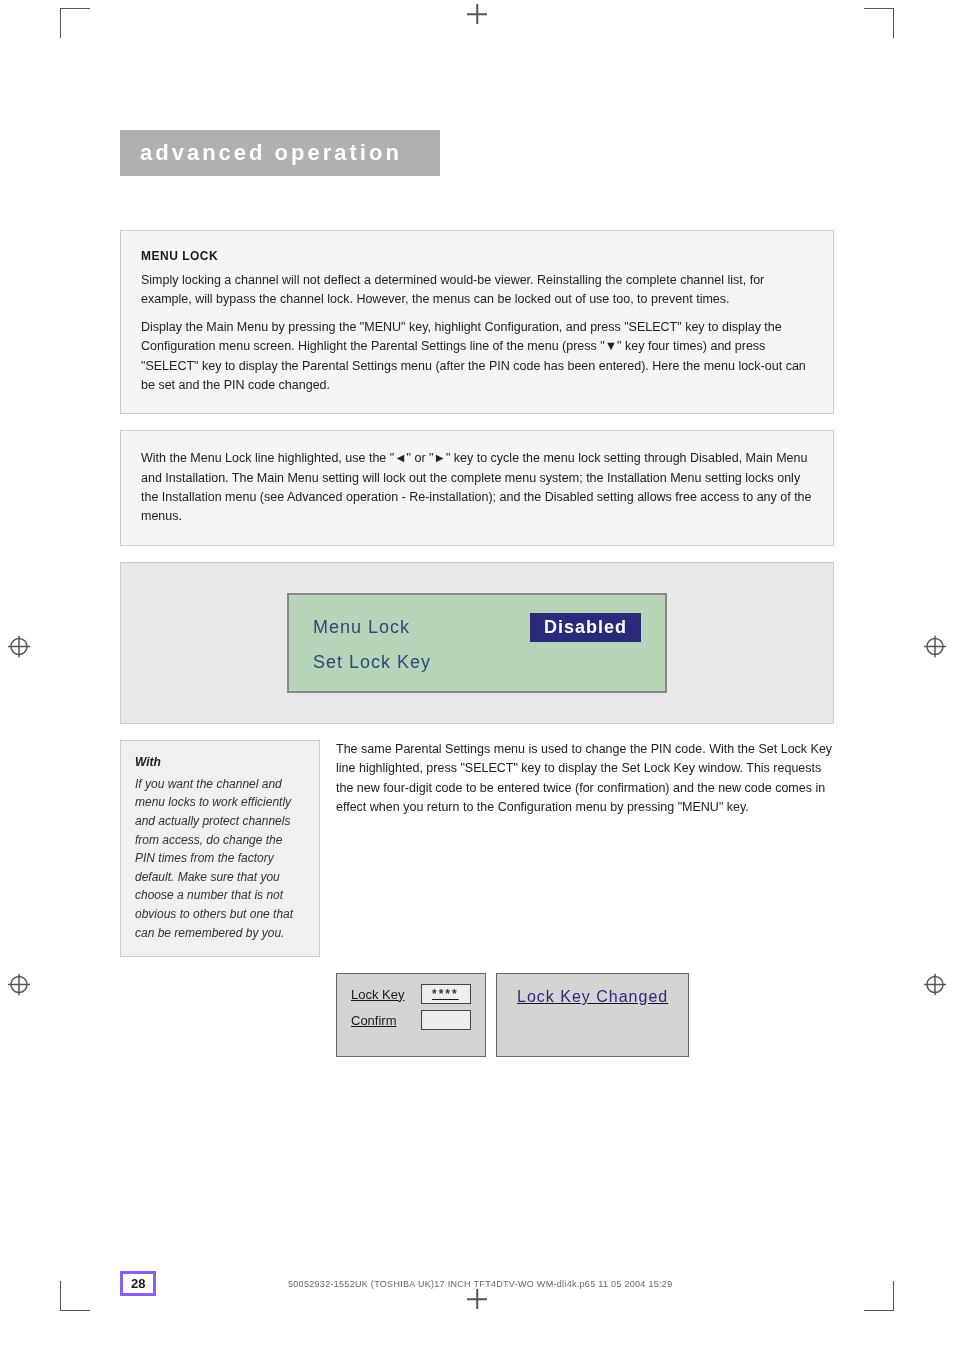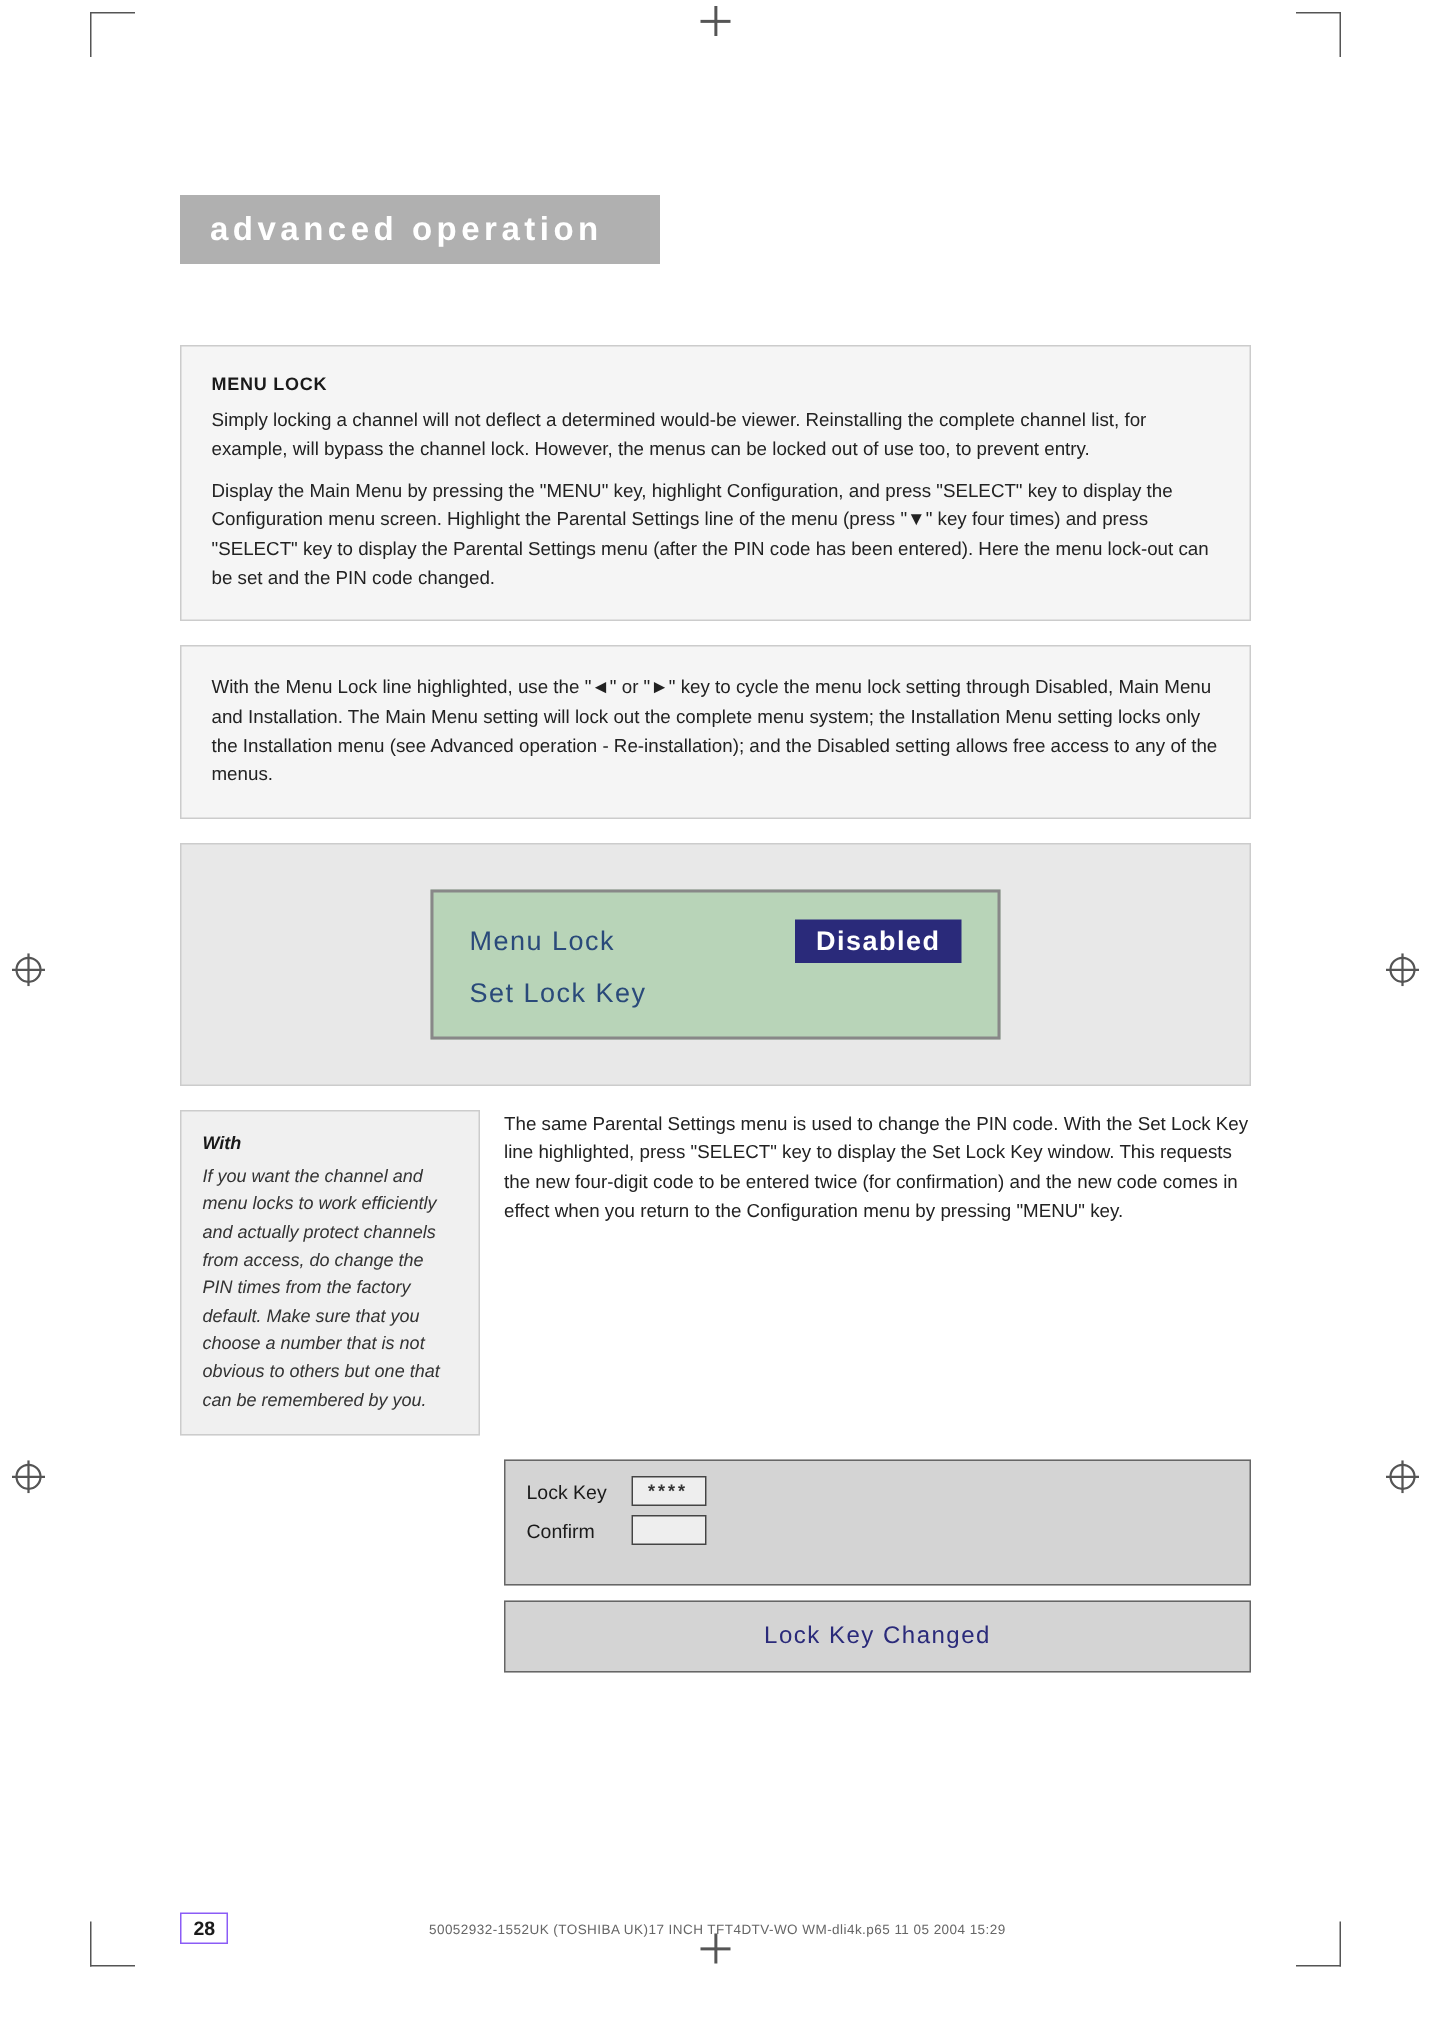--- a/index.html
+++ b/index.html
@@ -184,22 +184,22 @@
     .bottom-left {
       flex: 0 0 200px;
       font-size: 12.5px;
       line-height: 1.55;
       color: #222;
     }
 
     .bottom-right {
       flex: 1;
       display: flex;
-      flex-direction: column;
       gap: 10px;
+      text-decoration: underline;
     }
 
     
     .small-tv-box {
       border: 1.5px solid #666;
       background: #d4d4d4;
       padding: 10px 14px;
     }
 
     .small-tv-row {
@@ -281,21 +281,21 @@
       position: absolute;
       bottom: 55px;
       left: 120px;
       right: 120px;
       display: flex;
       justify-content: space-between;
       align-items: center;
     }
 
     .page-number {
-      border: 1px solid #8b5cf6;
+      border: 3px solid #8b5cf6;
       padding: 2px 8px;
       font-size: 13px;
       font-weight: bold;
       background: #fff;
     }
 
     .footer-info {
       font-size: 9px;
       color: #666;
       letter-spacing: 0.3px;
@@ -379,21 +379,21 @@
     <div class="title-bar">
       <span class="title-bar-text">advanced  operation</span>
     </div>
   </div>
 
   <div class="main-content">
 
     <div class="section-box">
       <div class="section-title">MENU LOCK</div>
       <div class="section-text">
-        <p>Simply locking a channel will not deflect a determined would-be viewer. Reinstalling the complete channel list, for example, will bypass the channel lock. However, the menus can be locked out of use too, to prevent entry.</p>
+        <p>Simply locking a channel will not deflect a determined would-be viewer. Reinstalling the complete channel list, for example, will bypass the channel lock. However, the menus can be locked out of use too, to prevent times.</p>
         <p>Display the Main Menu by pressing the "MENU" key, highlight Configuration, and press "SELECT" key to display the Configuration menu screen. Highlight the Parental Settings line of the menu (press "▼" key four times) and press "SELECT" key to display the Parental Settings menu (after the PIN code has been entered). Here the menu lock-out can be set and the PIN code changed.</p>
       </div>
     </div>
 
     <div class="section-box">
       <div class="section-text">
         <p>With the Menu Lock line highlighted, use the "◄" or "►" key to cycle the menu lock setting through Disabled, Main Menu and Installation. The Main Menu setting will lock out the complete menu system; the Installation Menu setting locks only the Installation menu (see Advanced operation - Re-installation); and the Disabled setting allows free access to any of the menus.</p>
       </div>
     </div>
 

